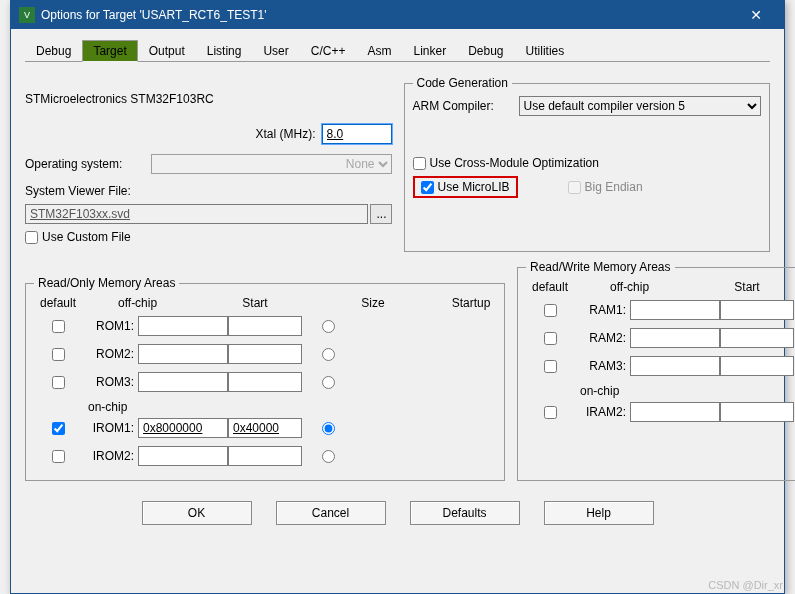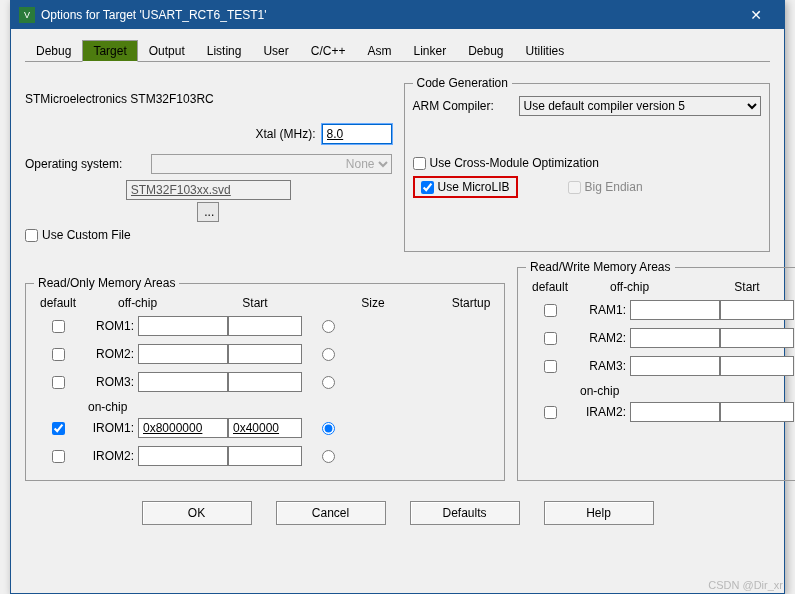--- a/index.html
+++ b/index.html
@@ -33,21 +33,21 @@
 .col-def { width: 48px; text-align: center; }
 .col-name { width: 56px; text-align: right; padding-right: 4px; }
 .col-start { width: 90px; }
 .col-size { width: 74px; }
 .col-rad { width: 50px; text-align: center; }
 .col-start input, .col-size input { width: 100%; }
 .onchip { margin-left: 54px; font-size: 12px; padding: 2px 0; }
 .btns { display: flex; justify-content: center; gap: 24px; margin-top: 12px; }
 .btn { width: 110px; height: 24px; border: 1px solid #888; background: #f5f5f5; cursor: pointer; box-shadow: 1px 1px 0 #fff inset; }
 .redbox { border: 2px solid #d40000; padding: 2px 6px; display: inline-flex; align-items: center; gap: 4px; }
-.file-row { display: flex; align-items: center; gap: 2px; flex-direction: column; }
+.file-row { display: flex; align-items: center; gap: 2px; }
 .file-row input { flex: 1; }
 .browse { width: 22px; height: 20px; border: 1px solid #888; background: #e8e8e8; cursor: pointer; text-align: center; }
 .watermark { position: absolute; right: 1px; bottom: 2px; color: #b8b8b8; font-size: 11px; }
 </style>
 </head>
 <body>
 
 <div class="window">
   <div class="titlebar">
     <span class="titlebar-icon">V</span>
@@ -74,20 +74,23 @@
             <span>STMicroelectronics STM32F103RC</span>
           </div>
         <div class="row" style="justify-content:flex-end;margin-top:18px;">
           <span class="label">Xtal (MHz):</span>
           <input type="text" class="hl" style="width: 70px;" value="8.0">
         </div>
         <div class="row" style="margin-top:10px;">
           <span class="label" style="width:120px">Operating system:</span>
           <select disabled="" style="flex:1"><option>None</option></select>
         </div>
+        <div class="row" style="margin-top:10px;">
+          <span>System Viewer File:</span>
+        </div>
         <div class="file-row">
           <input type="text" disabled="" value="STM32F103xx.svd" style="">
           <button class="browse">...</button>
         </div>
         <div class="row" style="margin-top:6px;">
           <label class="chk">
             <input type="checkbox" style="">
               <span>Use Custom File</span>
           </label>
         </div>

